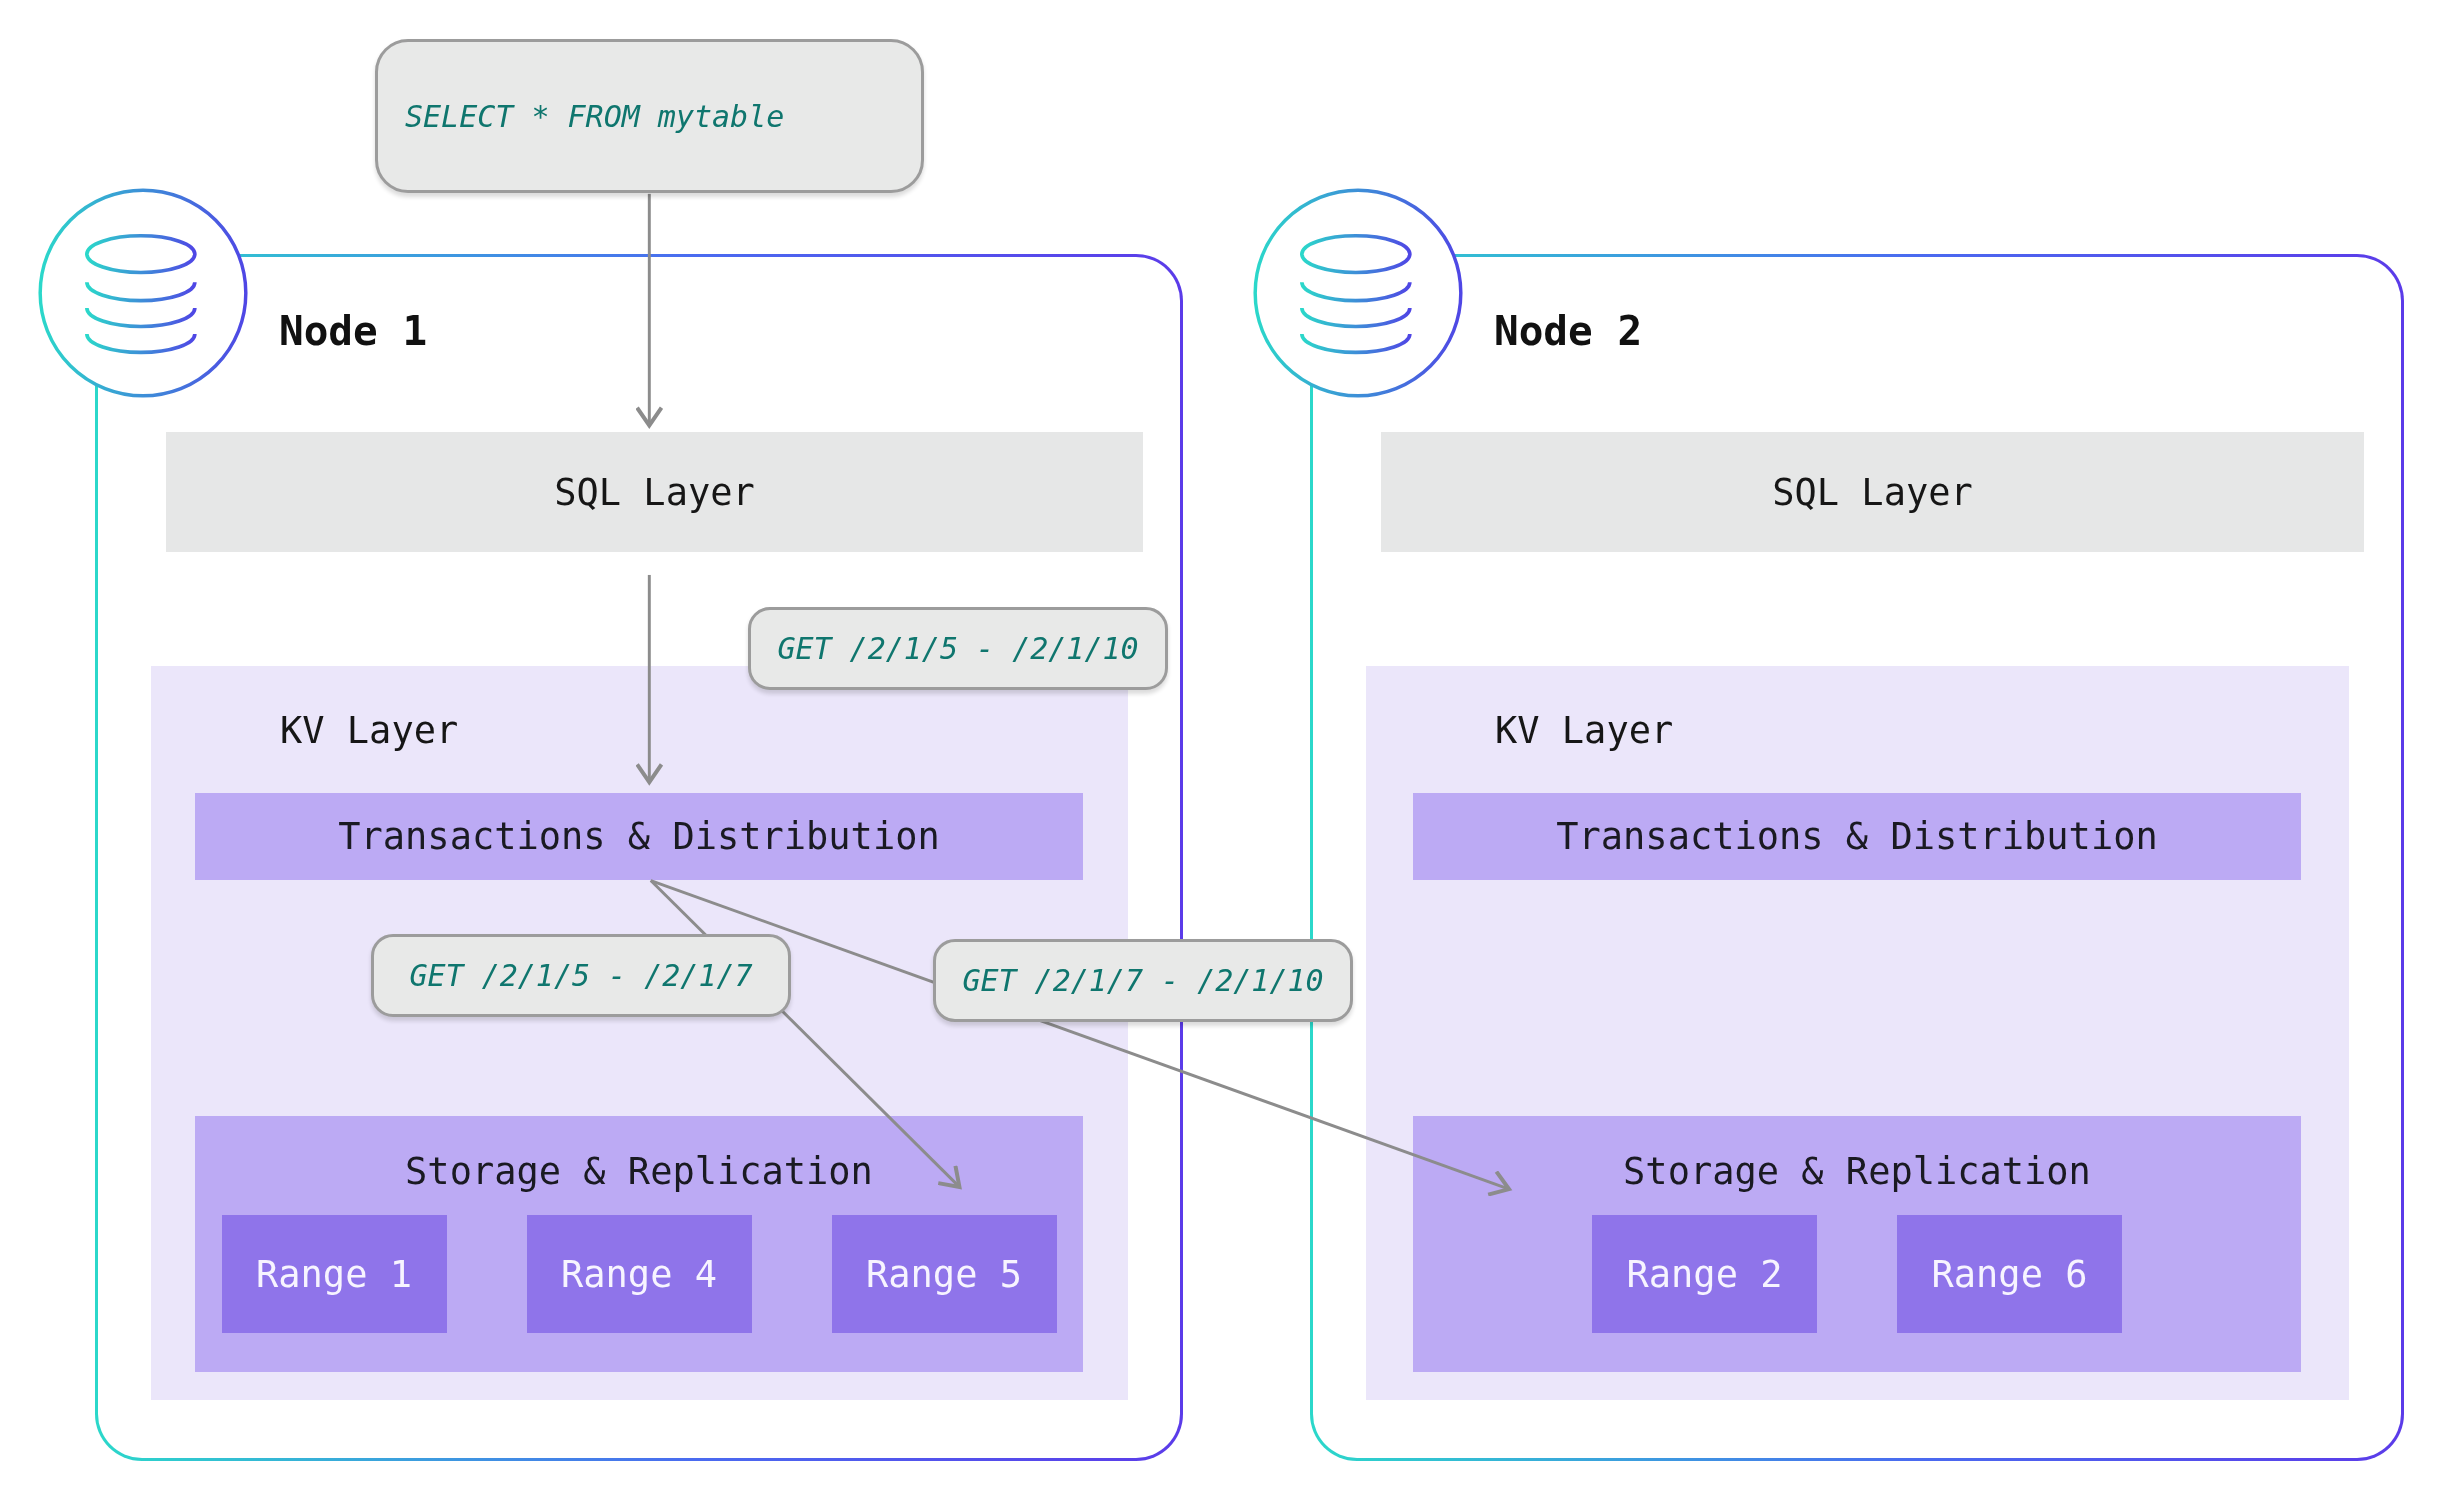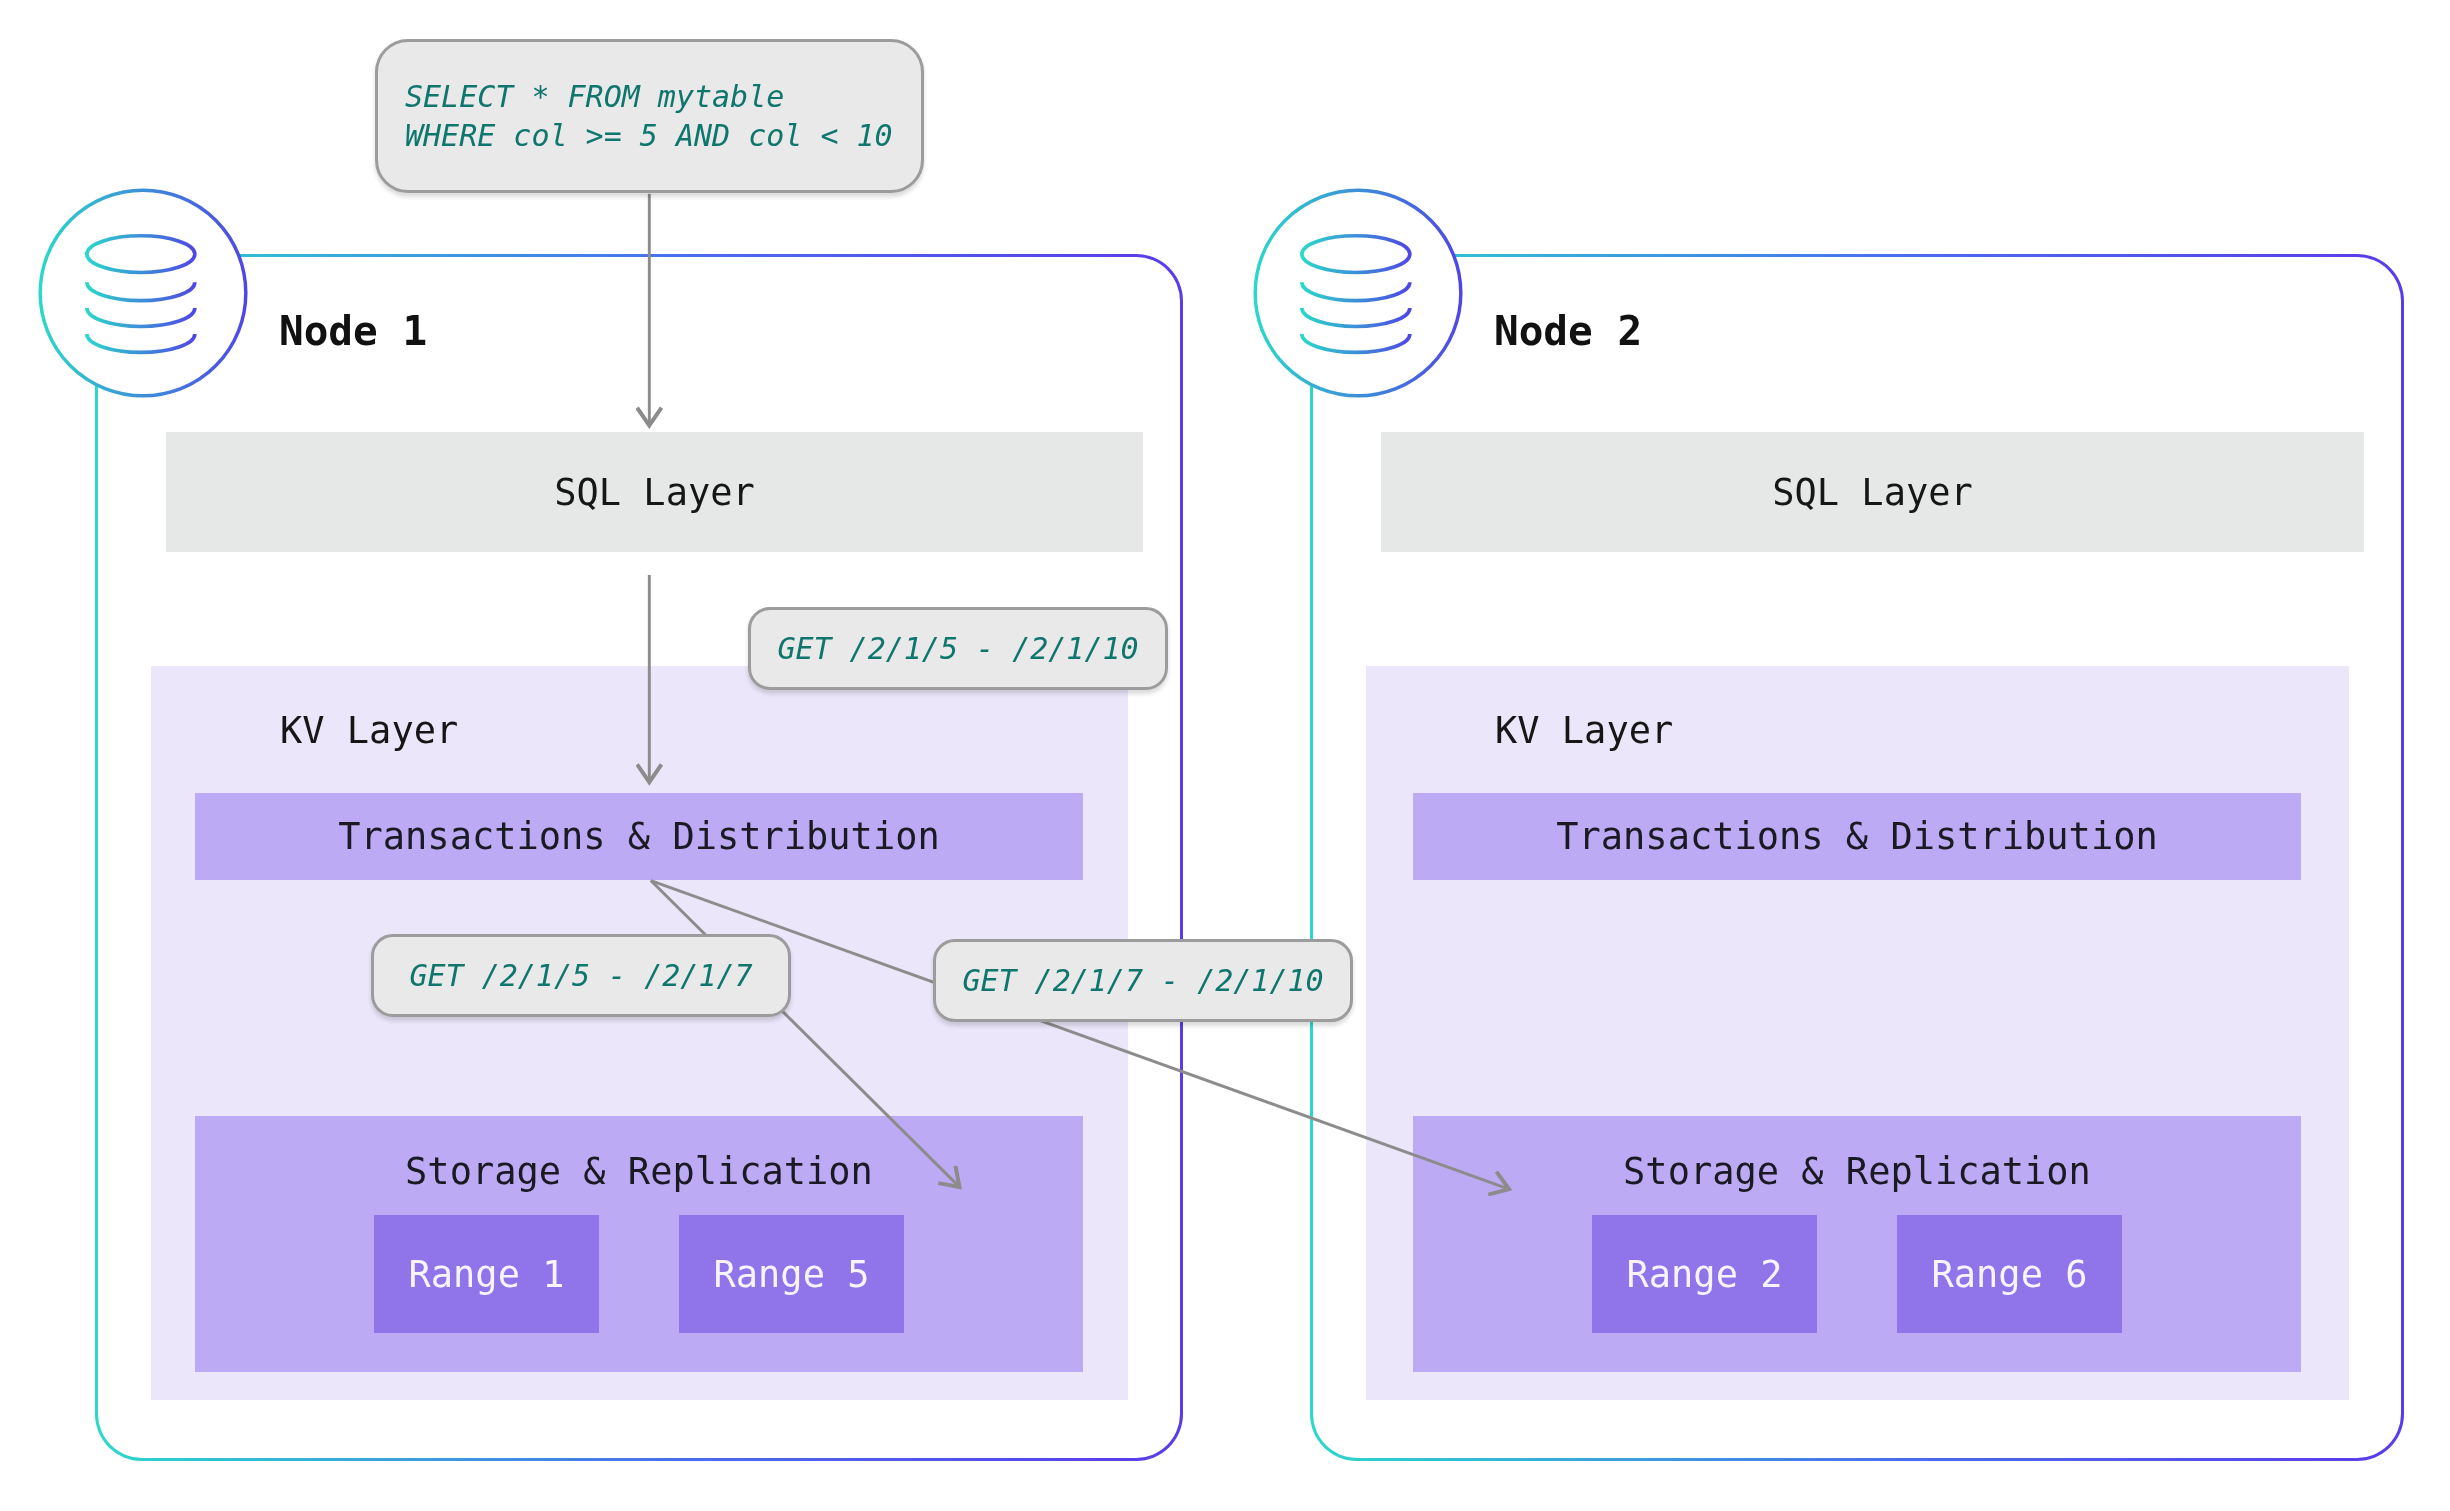--- a/index.html
+++ b/index.html
@@ -74,20 +74,21 @@
     </div>
     <div class="kv-layer">
       <div class="kv-title">KV Layer</div>
       <div class="td-box">
         <span>Transactions &amp; Distribution</span>
       </div>
       <div class="sr-box">
         <div class="sr-title">Storage &amp; Replication</div>
         <div class="ranges">
           <div class="range">Range 1</div>
+          <div class="range">Range 4</div>
           <div class="range">Range 5</div>
         </div>
       </div>
     </div>
   </div>
 
   <div class="node" id="node-2">
     <div class="node-title">Node 2</div>
     <div class="sql-layer">
       <span>SQL Layer</span>
@@ -114,21 +115,20 @@
       </marker>
     </defs>
     <line x1="877" y1="262" x2="877" y2="572" stroke="#8c8c8c" stroke-width="4" marker-end="url(#arw)"></line>
     <line x1="877" y1="777" x2="877" y2="1054" stroke="#8c8c8c" stroke-width="4" marker-end="url(#arw)"></line>
     <line x1="879" y1="1190" x2="1294" y2="1602" stroke="#8c8c8c" stroke-width="4" marker-end="url(#arw)"></line>
     <line x1="879" y1="1190" x2="2036" y2="1606" stroke="#8c8c8c" stroke-width="4" marker-end="url(#arw)"></line>
   </svg>
 
   <div class="gbox" id="query-box">
     <div>SELECT * FROM mytable</div>
-    <div>WHERE col &gt;= 5 AND col &lt; 10</div>
   </div>
   <div class="gbox get-label" id="get-a">
     <span>GET /2/1/5 - /2/1/10</span>
   </div>
   <div class="gbox get-label" id="get-b">
     <span>GET /2/1/5 - /2/1/7</span>
   </div>
   <div class="gbox get-label" id="get-c">
     <span>GET /2/1/7 - /2/1/10</span>
   </div>

